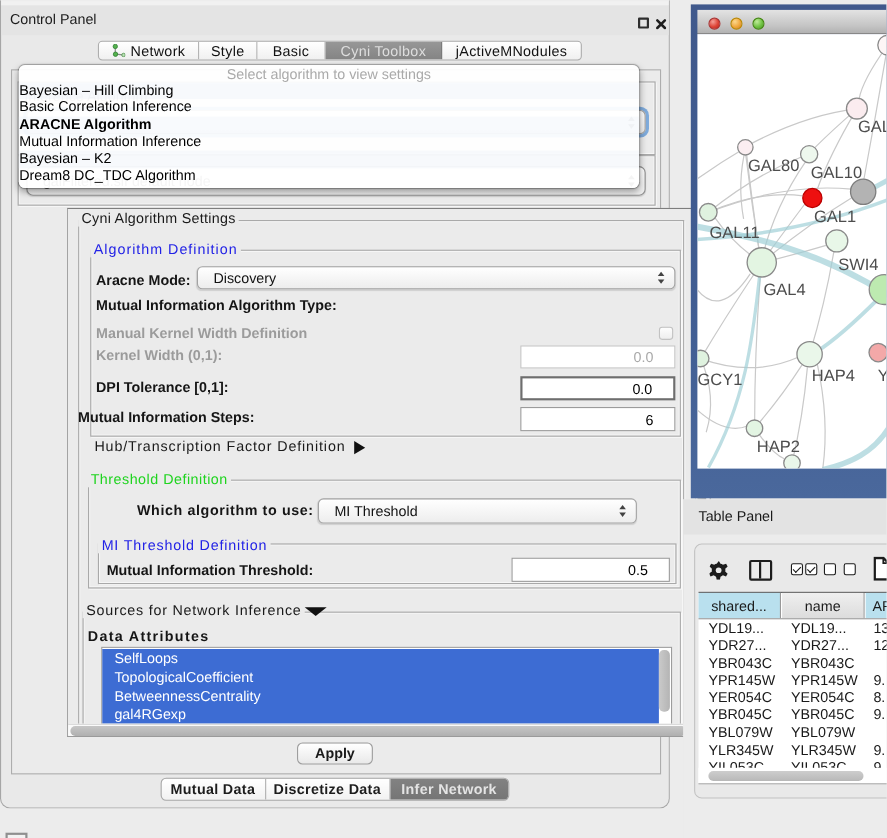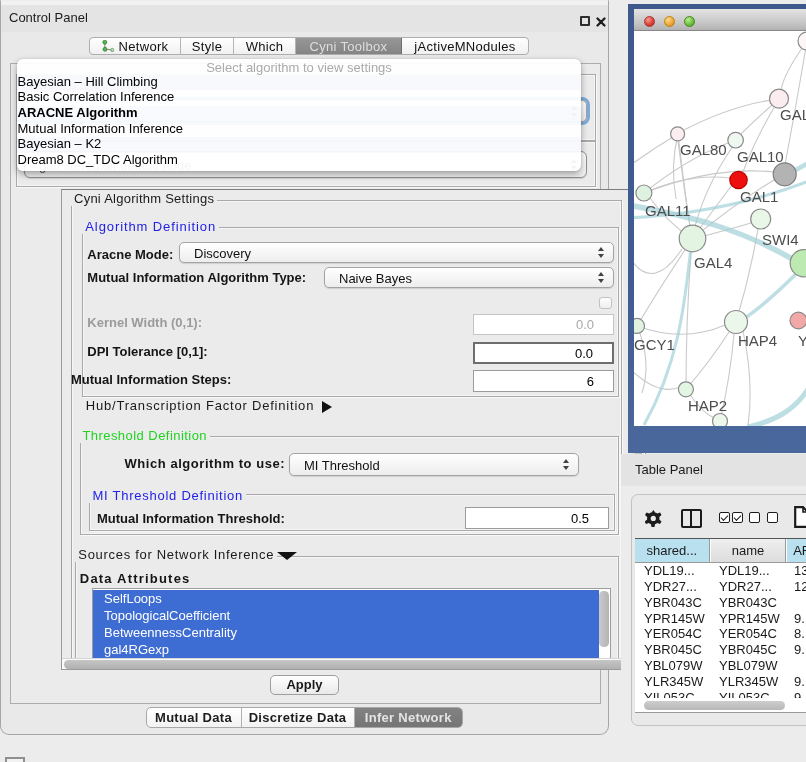--- a/index.html
+++ b/index.html
@@ -67,21 +67,21 @@
     </svg>
   <div id="tabs">
     <div class="seg" style="width:91px;">
       <svg width="12" height="12" viewBox="0 0 12 12" style="margin-right:5px;">
           <path d="M2.8 3.2 L2.8 8.8 M3.5 9.2 L9.5 9.8" stroke="#8a8a8a" stroke-width="1.1" fill="none"></path>
           <circle cx="2.8" cy="2.2" r="2" fill="#55b24e" stroke="#2e7d32" stroke-width="0.7"></circle>
           <circle cx="3" cy="9.3" r="2" fill="#55b24e" stroke="#2e7d32" stroke-width="0.7"></circle>
           <circle cx="10.3" cy="10" r="1.6" fill="#b9e0b6" stroke="#4a8f46" stroke-width="0.7"></circle>
         </svg>Network</div>
     <div class="seg" style="width:53px;">Style</div>
-    <div class="seg" style="width:62px;">Which</div>
+    <div class="seg" style="width:62px;">Basic</div>
     <div class="seg sel" style="width:106px;">Cyni Toolbox</div>
     <div class="seg" style="width:126px;">jActiveMNodules</div>
   </div>
   <div id="content">
 
     <div class="etch" style="left:5px; top:9.5px; width:580px; height:67px;"></div>
     <div class="abs" style="left:11px; top:16px; color:#6e6e6e;">Inference Algorithm</div>
     <div class="combo" style="left:13px; top:36px; width:563px; height:22px; box-shadow:0 0 0 3px rgba(100,155,215,0.8);">
         <span class="arrows"></span>
       </div>
@@ -99,24 +99,21 @@
         <div class="abs" style="left:9px; top:1px; background:#ebebeb; padding:0 3px; letter-spacing:0.25px;">Cyni Algorithm Settings</div>
 
         <div class="etch" style="left:20px; top:37px; width:537px; height:170px;"></div>
         <div class="abs" style="left:20.3px; top:29px; background:#ebebeb; padding:0 3px; color:#2222e6; letter-spacing:0.9px;">Algorithm Definition</div>
         <div class="blab" style="left:25.3px; top:56.5px;">Aracne Mode:</div>
         <div class="combo" style="left:117px; top:52px; width:435px; height:21px;">
             <span class="ctext">Discovery</span>
             <span class="arrows"></span>
           </div>
         <div class="blab" style="left:25.3px; top:79.5px;">Mutual Information Algorithm Type:</div>
-        <div class="combo" style="left:262px; top:77px; width:290px; height:21px;">
-            <span class="ctext">Naive Bayes</span>
-            <span class="arrows"></span>
-          </div>
+        <div class="glab" style="left:25.3px; top:105px;">Manual Kernel Width Definition</div>
         <div class="abs" style="left:537px; top:107px; width:13px; height:12px; border:1px solid #c2c2c2; border-radius:3px; background:linear-gradient(#fdfdfd,#eee);"></div>
         <div class="glab" style="left:25.3px; top:125px;">Kernel Width (0,1):</div>
         <div class="tfield" style="left:411px; top:124px; width:141px; height:21px; color:#a9a9a9;">0.0</div>
         <div class="blab" style="left:25.3px; top:153.5px;">DPI Tolerance [0,1]:</div>
         <div class="tfield" style="left:411px; top:152px; width:141px; height:22px; border:2px solid #6e6e6e; color:#000;">0.0</div>
         <div class="blab" style="left:9px; top:181.5px;">Mutual Information Steps:</div>
         <div class="tfield" style="left:411px; top:180px; width:141px; height:22px; border:1px solid #9b9b9b; color:#000;">6</div>
 
         <div class="abs" style="left:23.8px; top:207.5px; letter-spacing:0.8px;">Hub/Transcription Factor Definition</div>
         <div class="abs" style="left:260px; top:211px; width:0; height:0; border-top:6.5px solid transparent; border-bottom:6.5px solid transparent; border-left:10px solid #111;"></div>

